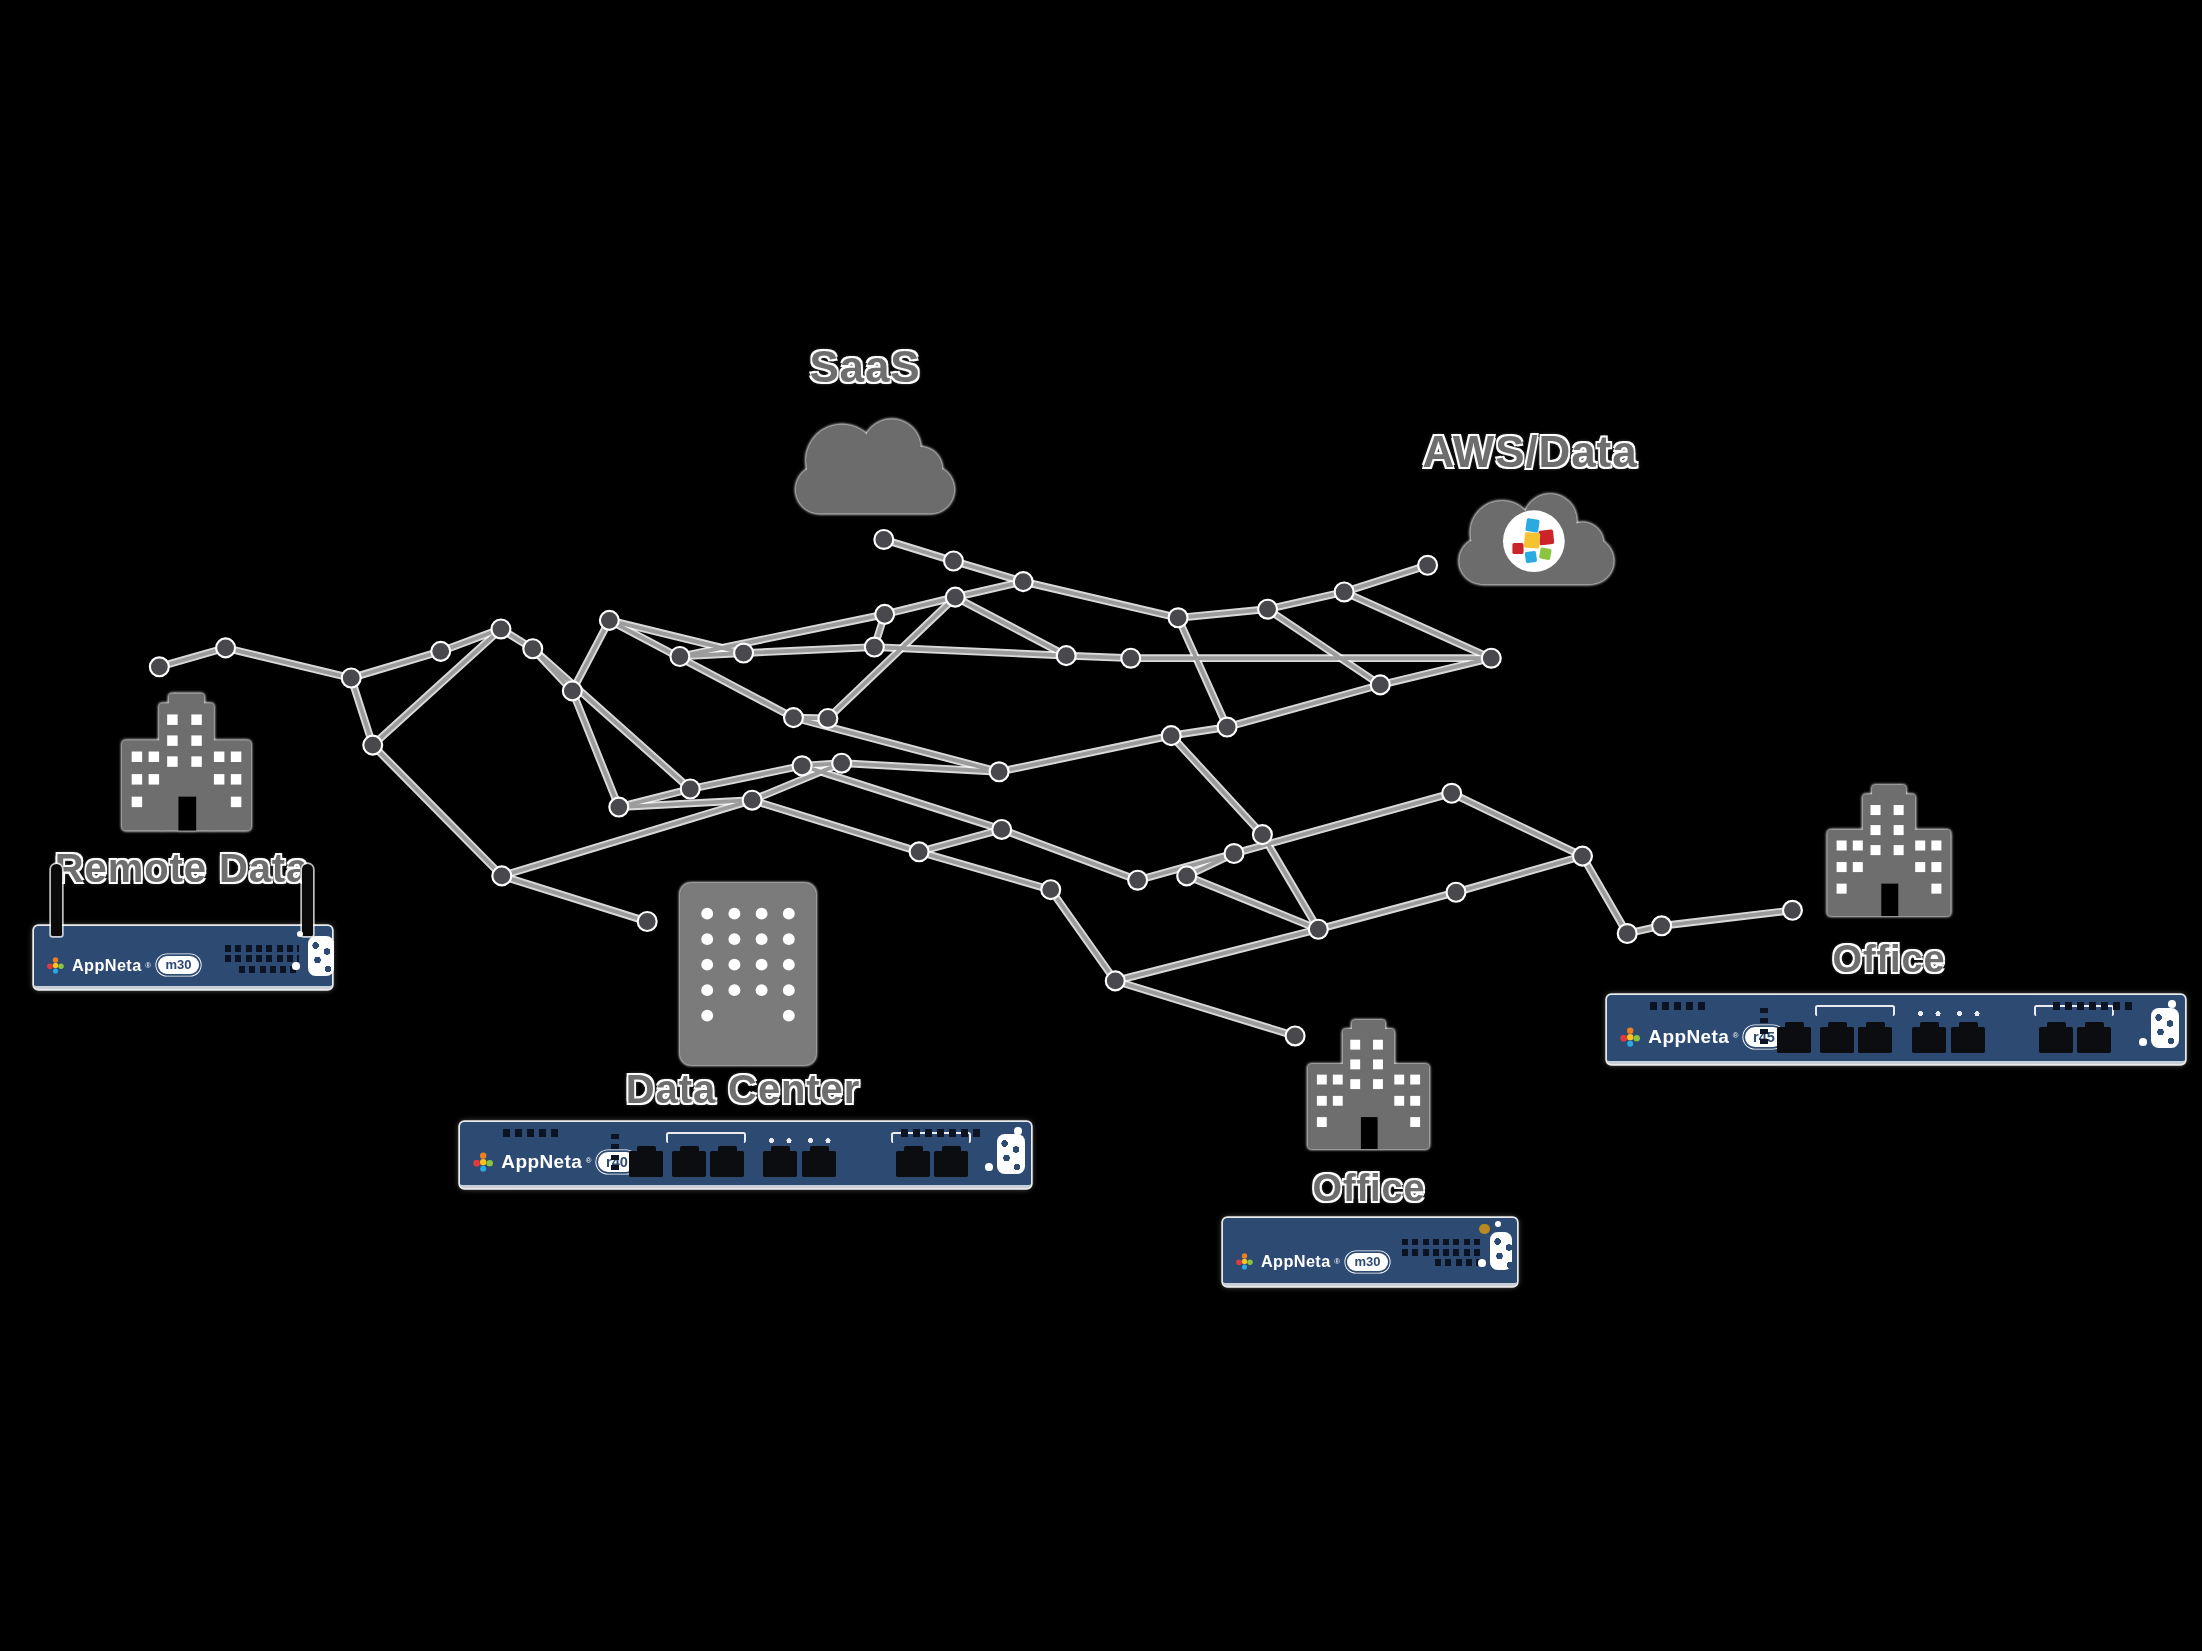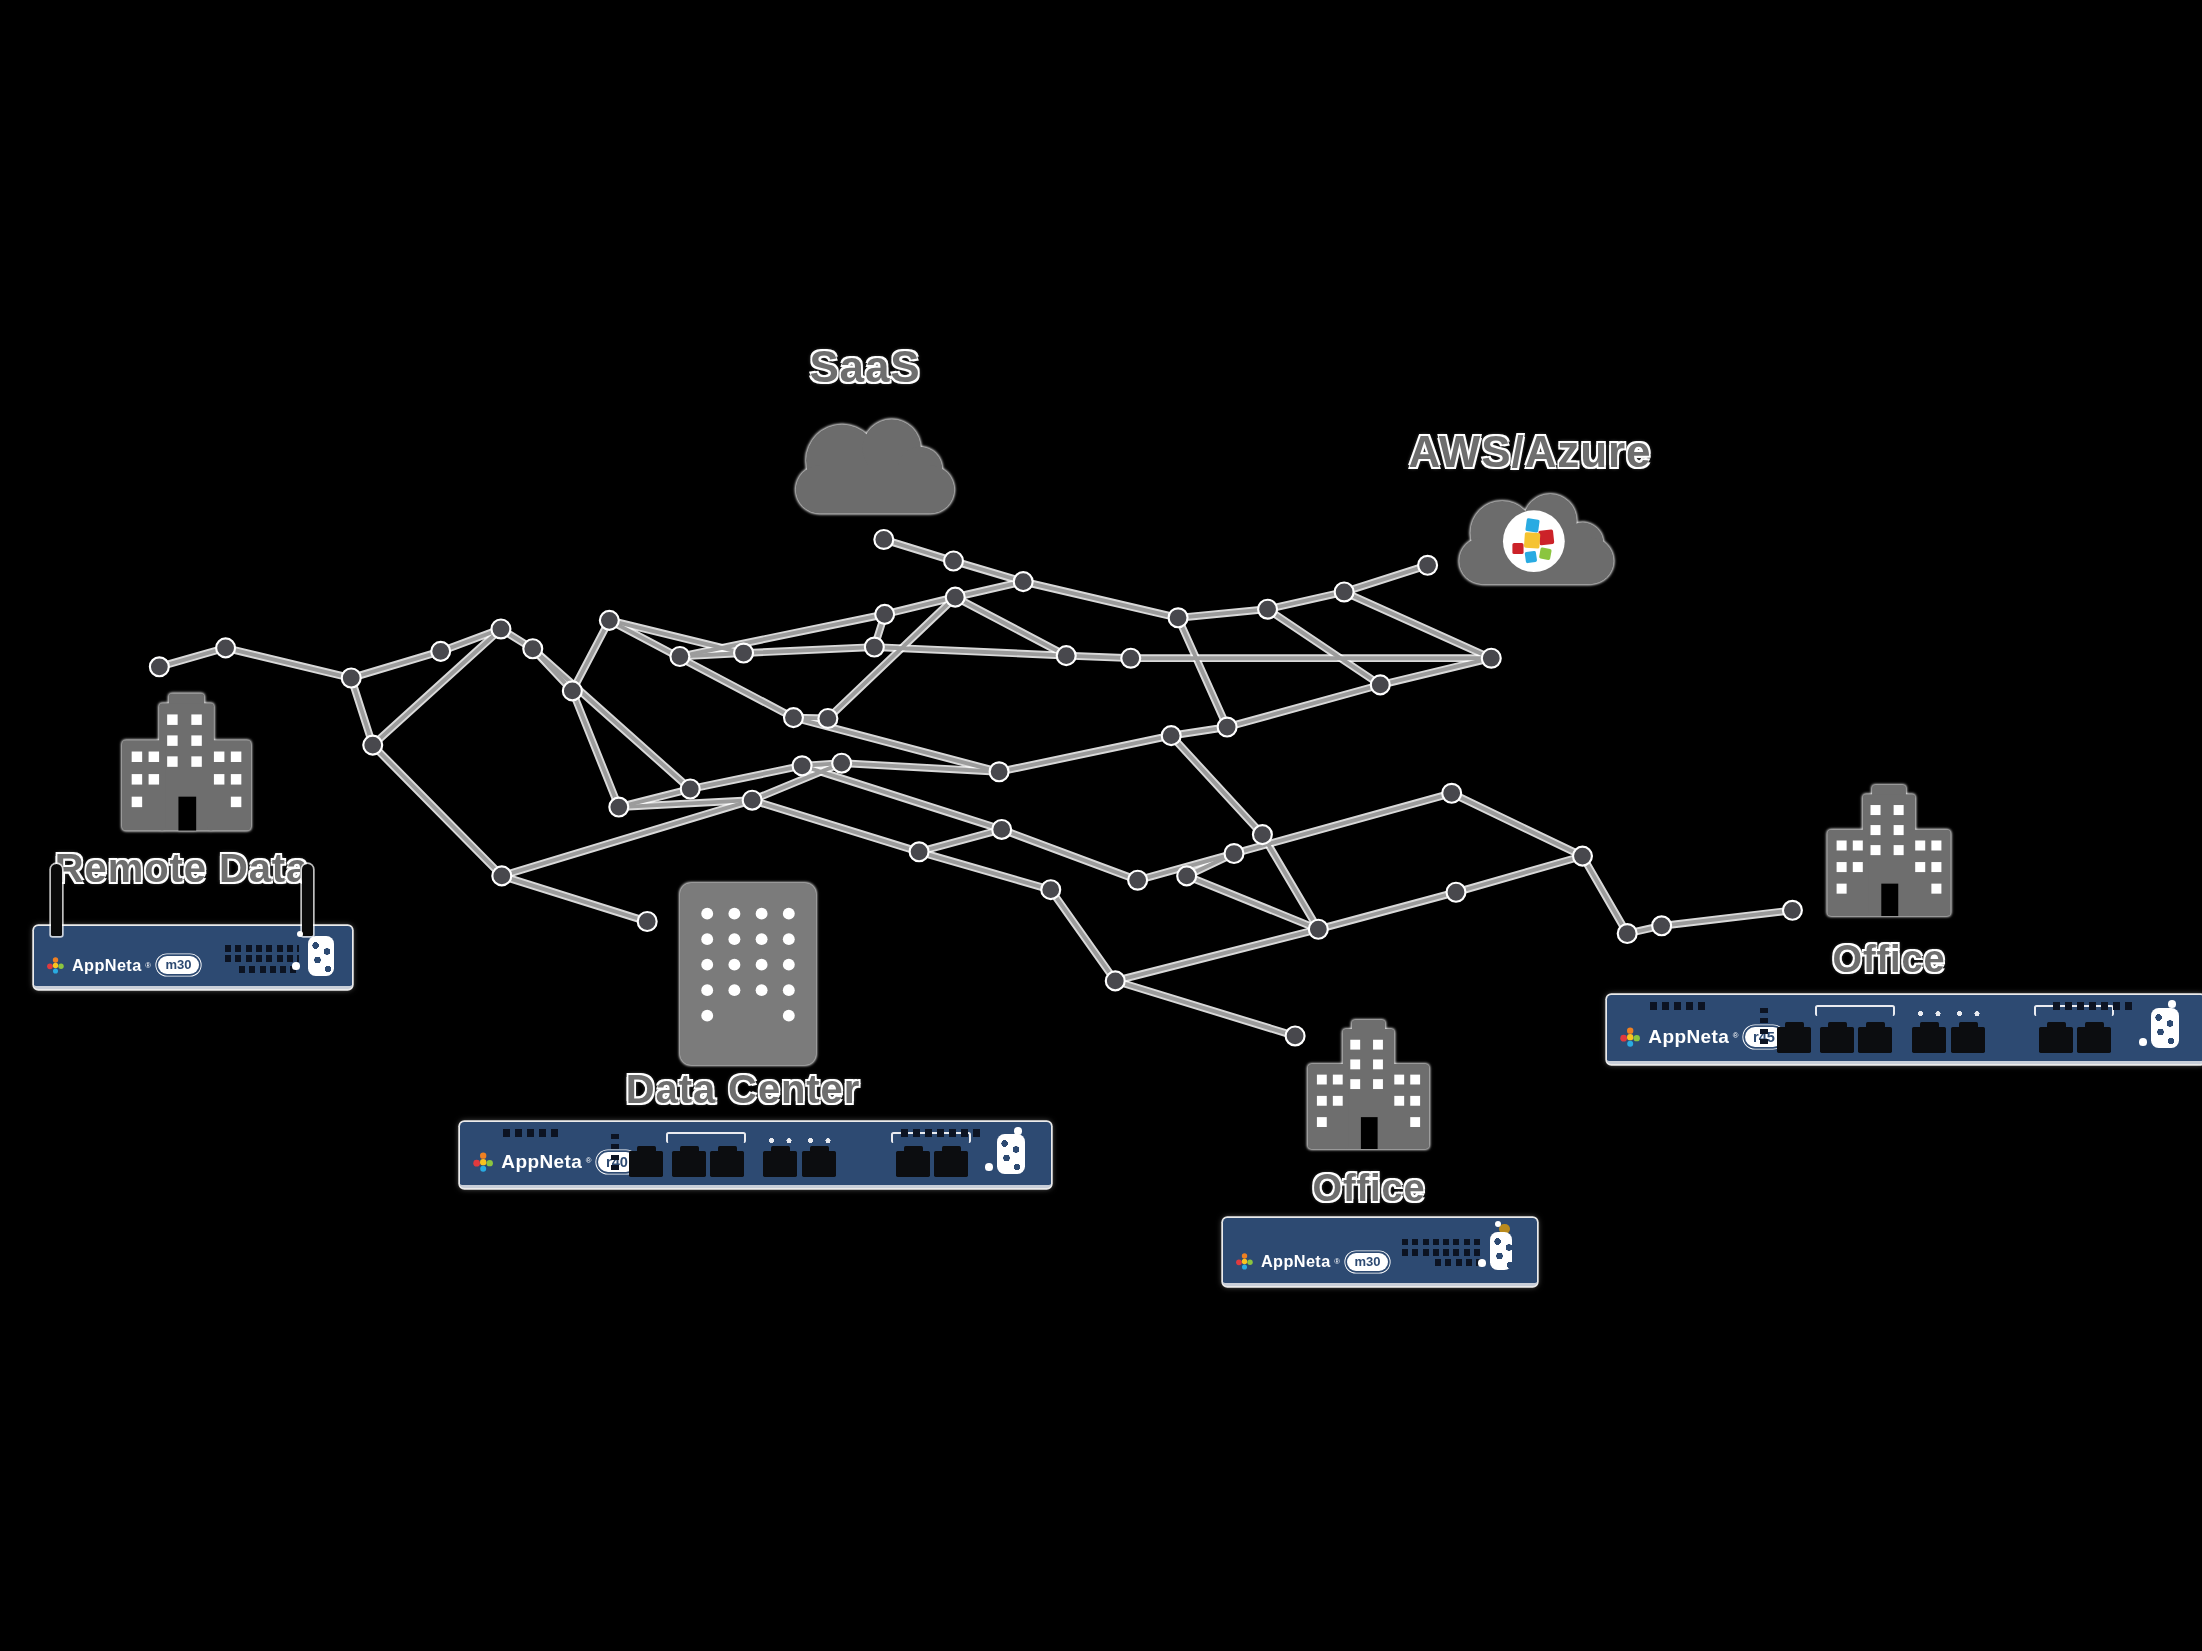--- a/index.html
+++ b/index.html
@@ -17,21 +17,20 @@
     font-weight:700;color:#6e6e6e;letter-spacing:0.9px;white-space:nowrap;
     text-shadow:-1.7px -1.7px 0 #fff,1.7px -1.7px 0 #fff,-1.7px 1.7px 0 #fff,1.7px 1.7px 0 #fff,0 0 4.3px rgba(255,255,255,.85);
   }
   .lbl-lg{font-size:40px;}
   .lbl-md{font-size:44px;}
   
   .device{
     position:absolute;z-index:4;background:#2d4a72;border-radius:4.3px;
     box-shadow:0 0 0 1.7px rgba(255,255,255,.9),0 0 6px rgba(255,255,255,.55);
     border-bottom:3.4px solid #c9cfd9;
-    padding-left:20px;
   }
   .logo{position:absolute;display:flex;align-items:center;gap:6.9px;}
   .burst{width:22.4px;height:22.4px;flex:0 0 auto;}
   .burst.sm{width:19px;height:19px;}
   .brand{color:#fff;font-weight:700;font-size:19px;letter-spacing:0.4px;}
   .brand.sm{font-size:16.3px;}
   .tm{color:#fff;font-size:7.7px;vertical-align:super;margin-left:-3.4px;align-self:flex-start;margin-top:5.2px;}
   .pill{
     background:#fff;color:#2d4a72;font-weight:700;font-size:14.6px;line-height:20.6px;
     border-radius:10.3px;padding:0 7.7px;box-shadow:0 0 0 1.7px #2d4a72,0 0 0 2.6px #fff;
@@ -292,21 +291,21 @@
 <div class="site-label lbl-md" style="left:865px;top:342px;">SaaS</div>
 <svg class="icon halo" style="left:787px;top:397px;" width="176" height="120" viewBox="0 0 205 140">
   <g fill="#6c6c6c">
     <circle cx="64" cy="74" r="42"></circle>
       <circle cx="122" cy="60" r="34"></circle>
       <circle cx="155" cy="84" r="26"></circle>
     <rect x="10" y="80" width="185" height="56" rx="28"></rect>
   </g>
 </svg>
 
-<div class="site-label lbl-md" style="left:1530px;top:427px;">AWS/Azure</div>
+<div class="site-label lbl-md" style="left:1530px;top:427px;">AWS/Data</div>
 <svg class="icon halo" style="left:1452px;top:476px;" width="168" height="115" viewBox="0 0 195 134">
   <g fill="#6c6c6c">
     <circle cx="58" cy="66" r="37"></circle>
       <circle cx="114" cy="52" r="31"></circle>
       <circle cx="152" cy="78" r="24"></circle>
     <rect x="8" y="72" width="180" height="54" rx="27"></rect>
   </g>
   <circle cx="95" cy="76" r="36" fill="#fff"></circle>
   <g>
     <rect x="86" y="50" width="15" height="15" rx="2" fill="#29abe2" transform="rotate(8 93 57)"></rect>

